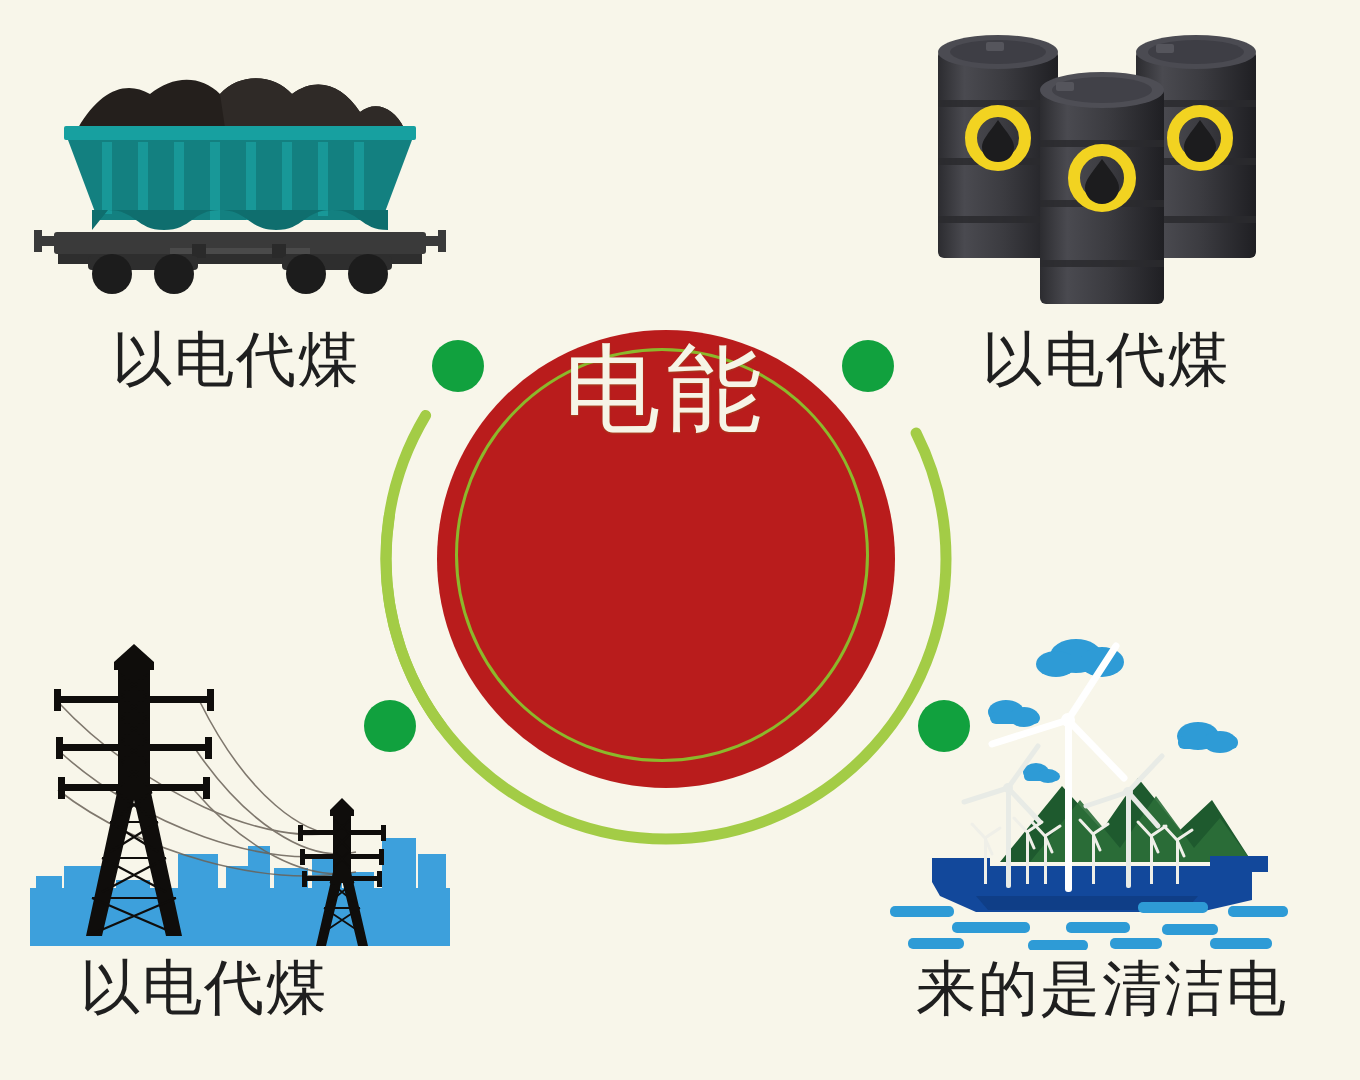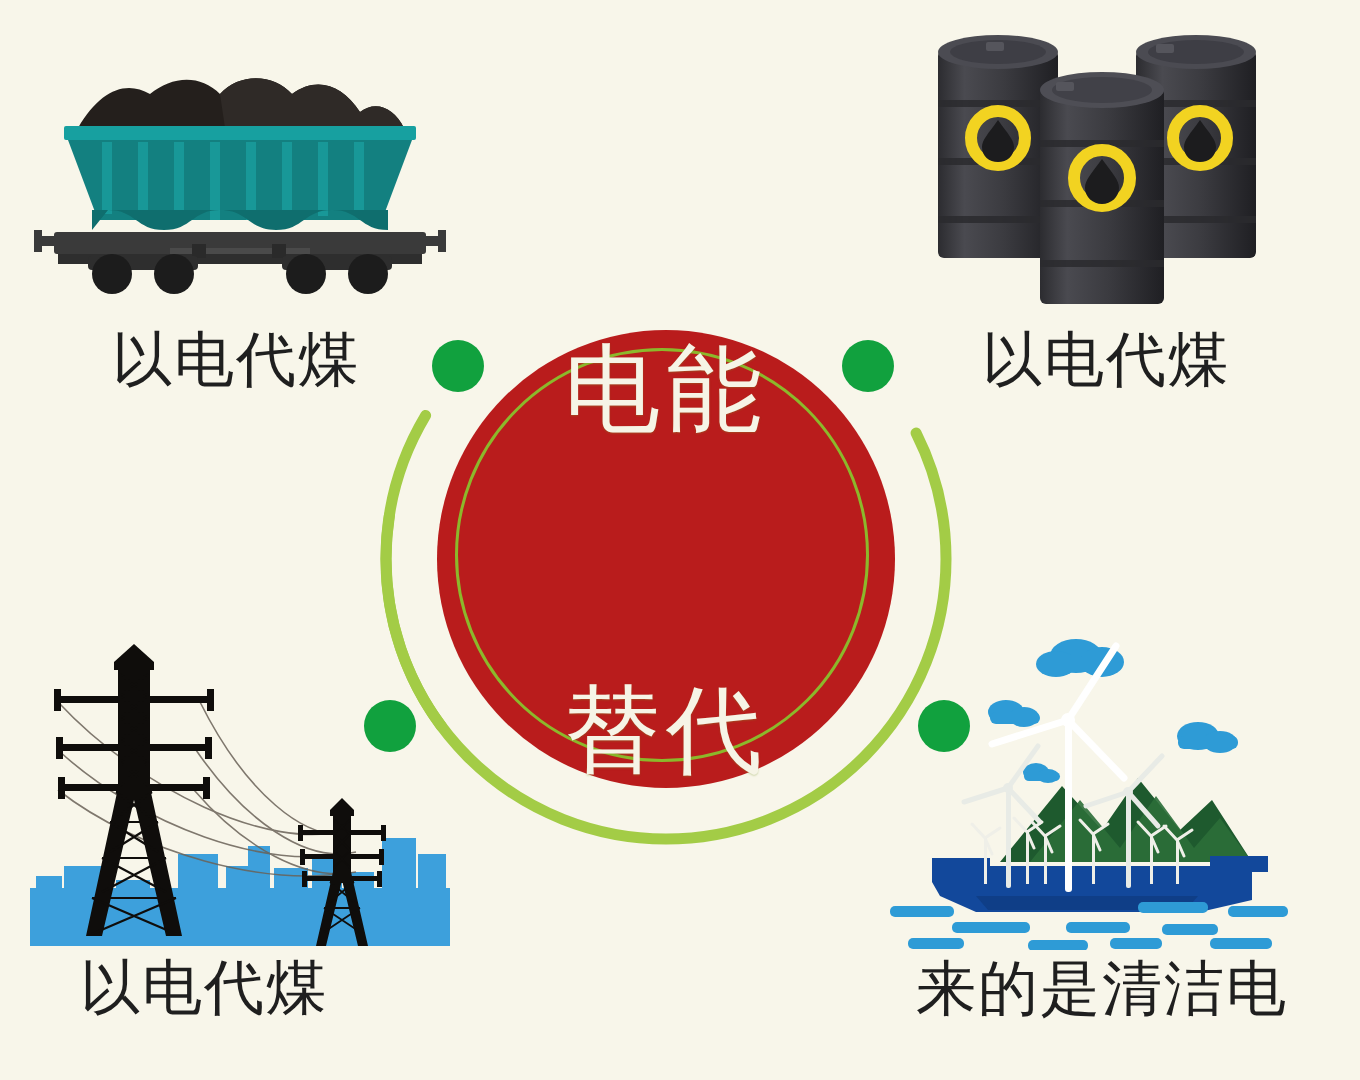--- a/index.html
+++ b/index.html
@@ -96,21 +96,20 @@
     <circle cx="666" cy="559" r="280" fill="none" stroke="#A3CC46" stroke-width="11" stroke-linecap="round" stroke-dasharray="330 1430" stroke-dashoffset="-700"></circle>
 
     <circle cx="458" cy="366" r="26" fill="#11A13E"></circle>
     <circle cx="868" cy="366" r="26" fill="#11A13E"></circle>
     <circle cx="390" cy="726" r="26" fill="#11A13E"></circle>
     <circle cx="944" cy="726" r="26" fill="#11A13E"></circle>
   </svg>
 
   <div class="center-circle">
     <div class="center-label">电能</div>
-    <div class="center-label">替代</div>
   </div>
 
   <div class="caption cap-tl">以电代煤</div>
   <div class="caption cap-tr">以电代煤</div>
   <div class="caption cap-bl">以电代煤</div>
   <div class="caption cap-br">来的是清洁电</div>
 
   <div class="illus illus-train">
     <svg viewBox="0 0 420 240">
 

